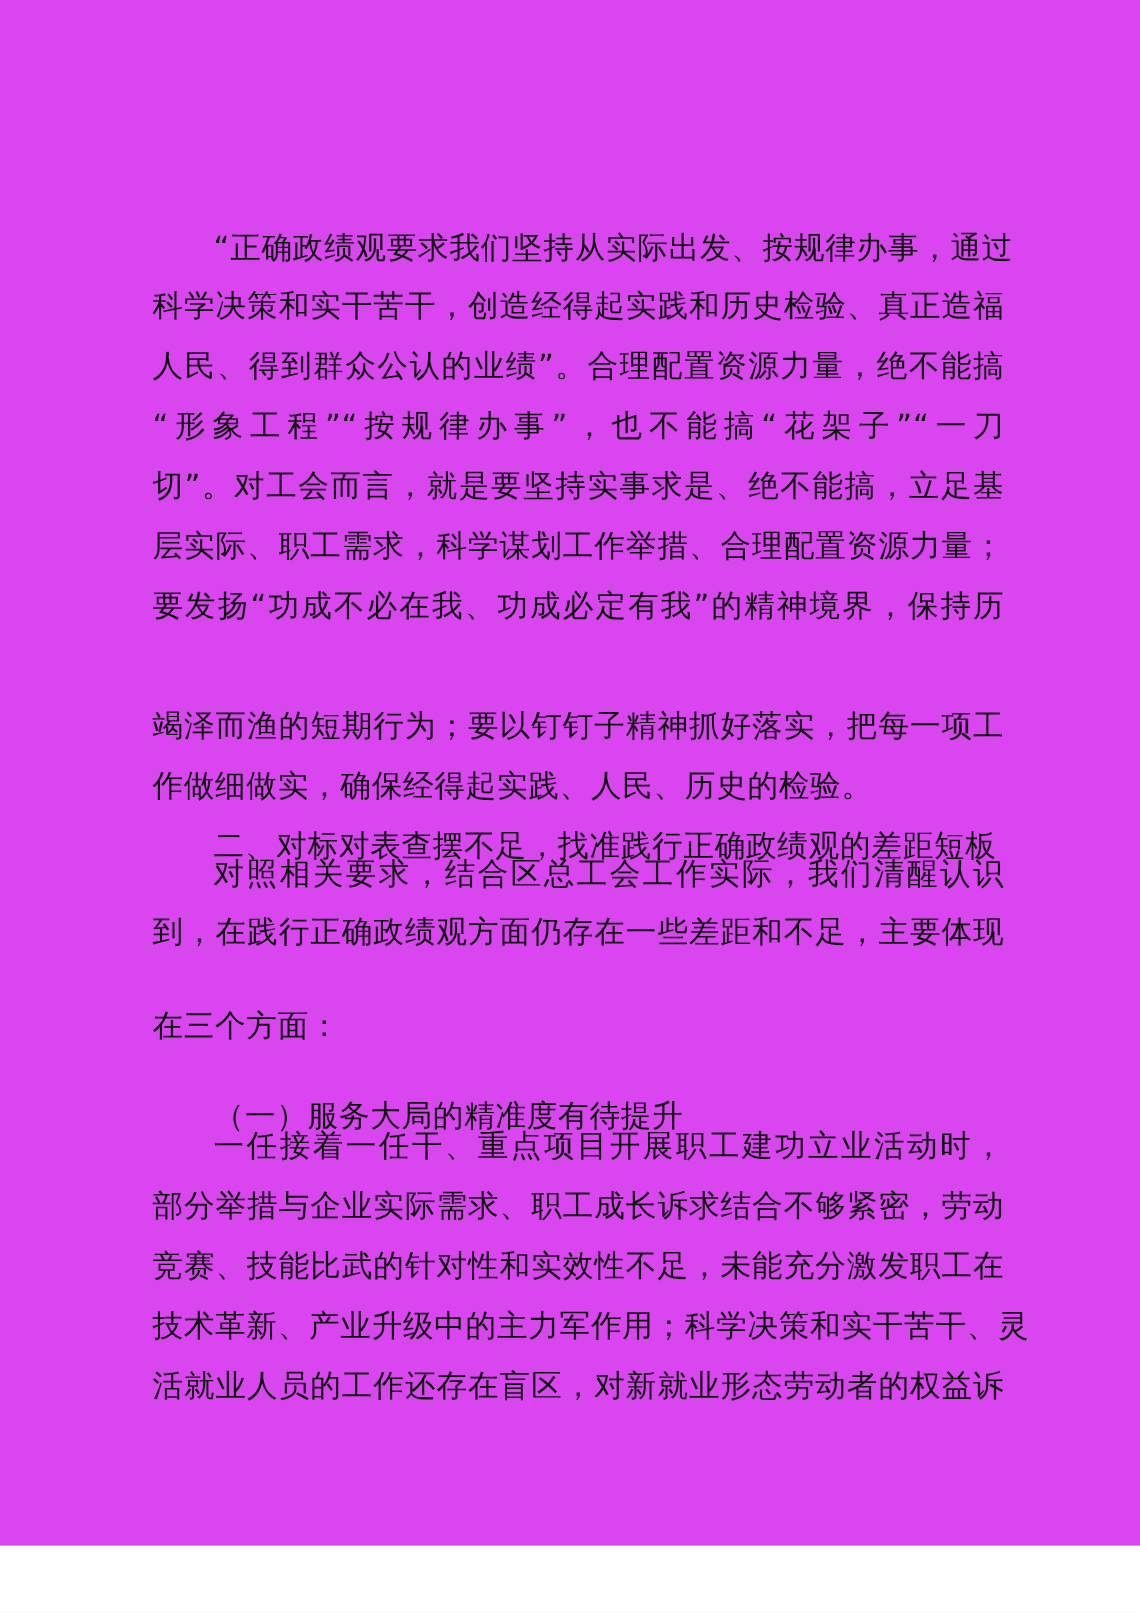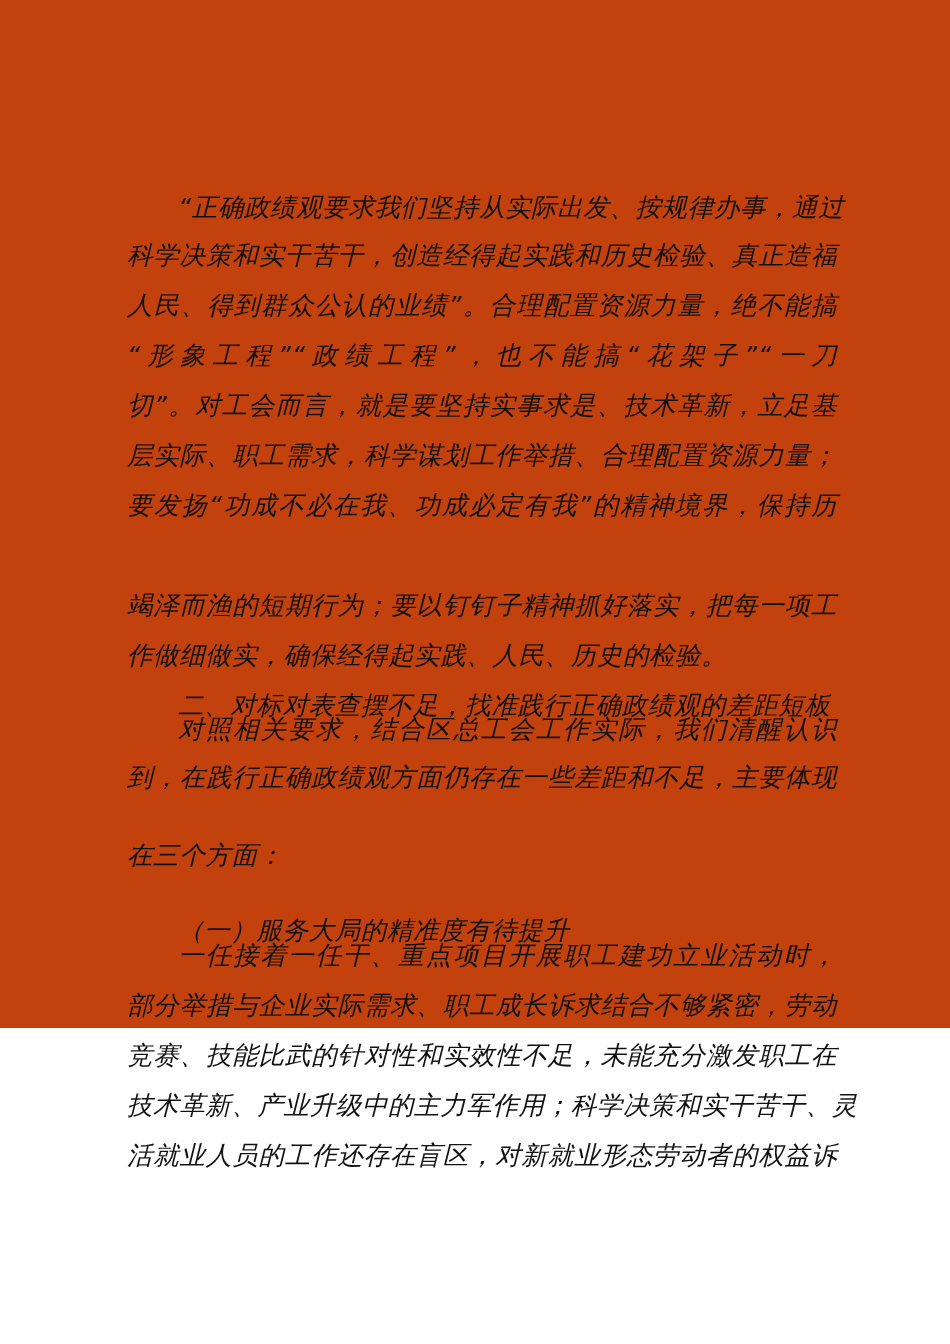--- a/index.html
+++ b/index.html
@@ -1,34 +1,34 @@
 <!DOCTYPE html>
 <html><head>
 <meta charset="utf-8">
 <style>
   html, body { margin: 0; padding: 0; background: #ffffff; }
   body { width: 950px; height: 1344px; position: relative; overflow: hidden;
          font-family: "DejaVu Sans", "Liberation Sans", sans-serif; color: #111111; }
-  .page { position: absolute; left: 0; top: 0; width: 950px; height: 1028px; background: #c2410c; font-style: italic; }
+  .page { position: absolute; left: 0; top: 0; width: 950px; height: 1288px; background: #d946ef; }
   .line { position: absolute; left: 127px; width: 710px; font-size: 25.5px; line-height: 34px;
           white-space: nowrap; letter-spacing: 0.6px; text-align: justify; text-align-last: justify; }
   .line.last { text-align-last: left; }
   .indent { left: 178px; width: 659px; }
   .heading { font-weight: normal; }
 </style>
 </head>
 <body>
 
 <div class="page">
 
   <div class="line indent" style="top:190px">“正确政绩观要求我们坚持从实际出发、按规律办事，通过</div>
   <div class="line" style="top:238px">科学决策和实干苦干，创造经得起实践和历史检验、真正造福</div>
   <div class="line" style="top:288px">人民、得到群众公认的业绩”。合理配置资源力量，绝不能搞</div>
-  <div class="line" style="top:338px">“形象工程”“政绩工程”，也不能搞“花架子”“一刀</div>
-  <div class="line" style="top:388px">切”。对工会而言，就是要坚持实事求是、技术革新，立足基</div>
+  <div class="line" style="top:338px">“形象工程”“按规律办事”，也不能搞“花架子”“一刀</div>
+  <div class="line" style="top:388px">切”。对工会而言，就是要坚持实事求是、绝不能搞，立足基</div>
   <div class="line" style="top:438px">层实际、职工需求，科学谋划工作举措、合理配置资源力量；</div>
   <div class="line" style="top:488px">要发扬“功成不必在我、功成必定有我”的精神境界，保持历</div>
   <div class="line" style="top:588px">竭泽而渔的短期行为；要以钉钉子精神抓好落实，把每一项工</div>
   <div class="line last" style="top:638px">作做细做实，确保经得起实践、人民、历史的检验。</div>
 
   <div class="line indent last heading" style="top:688px">二、对标对表查摆不足，找准践行正确政绩观的差距短板</div>
 
   <div class="line indent" style="top:712px">对照相关要求，结合区总工会工作实际，我们清醒认识</div>
   <div class="line" style="top:760px">到，在践行正确政绩观方面仍存在一些差距和不足，主要体现</div>
   <div class="line last" style="top:838px">在三个方面：</div>

